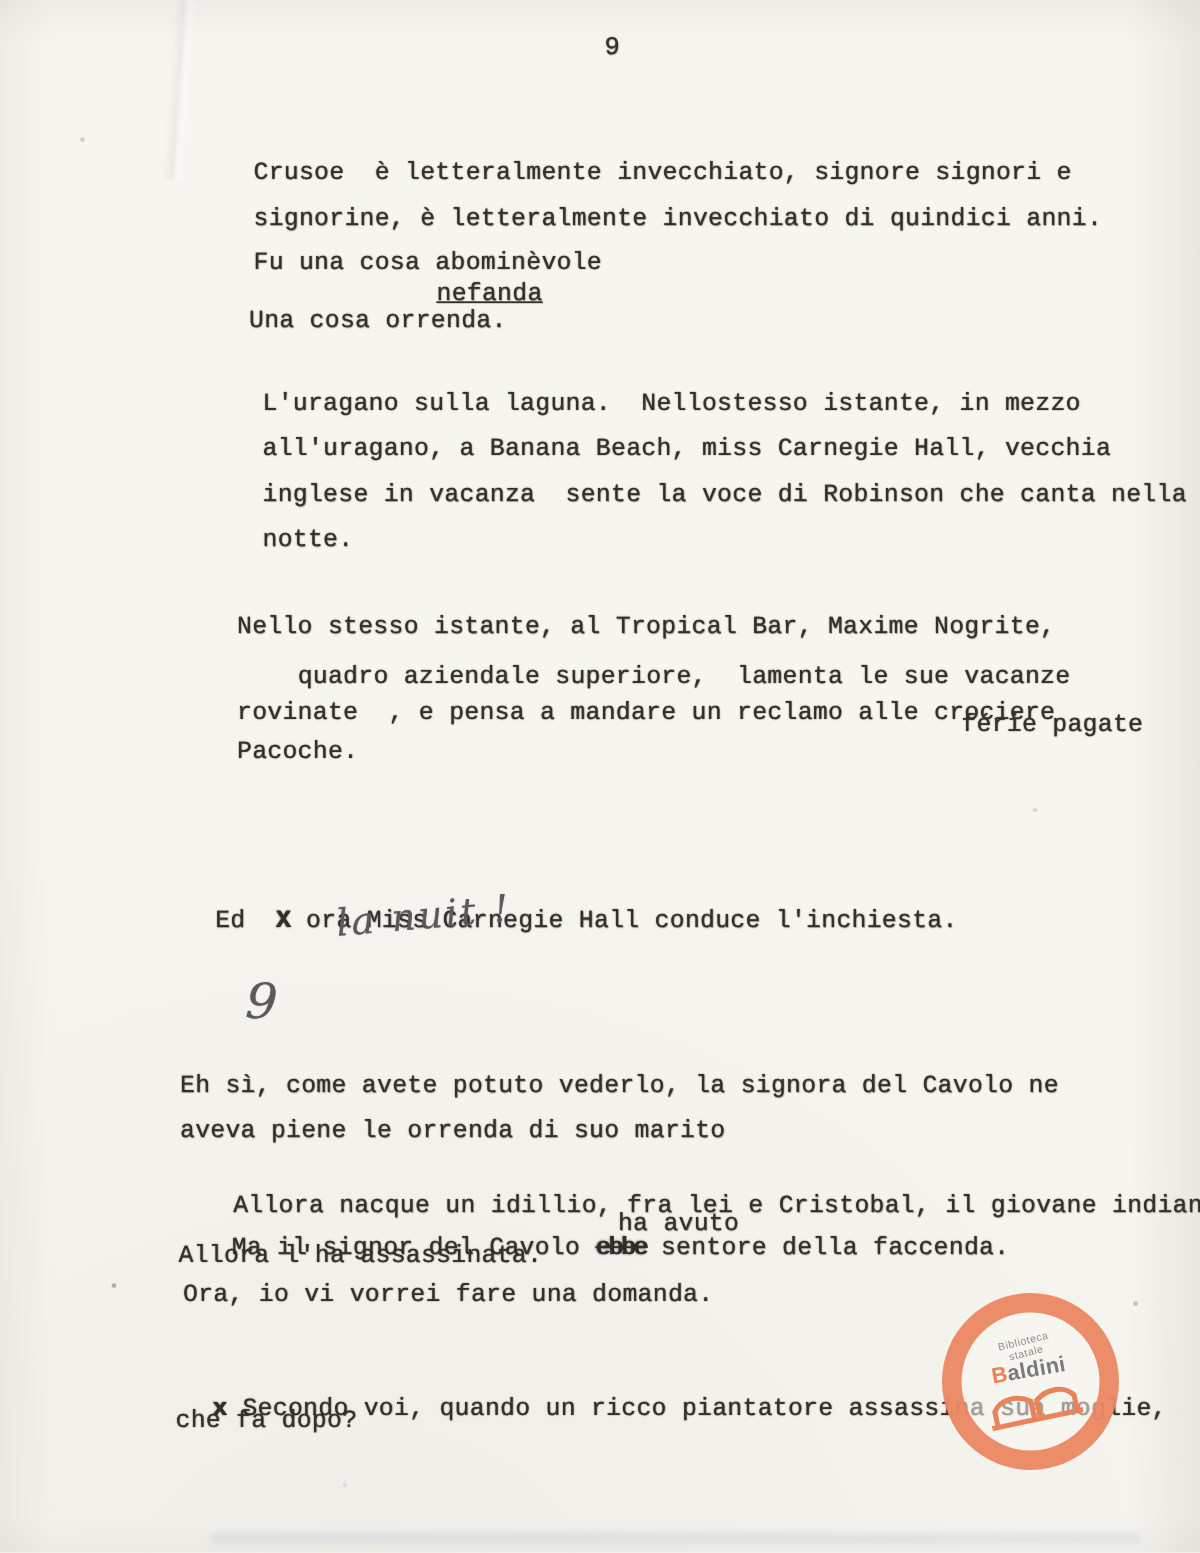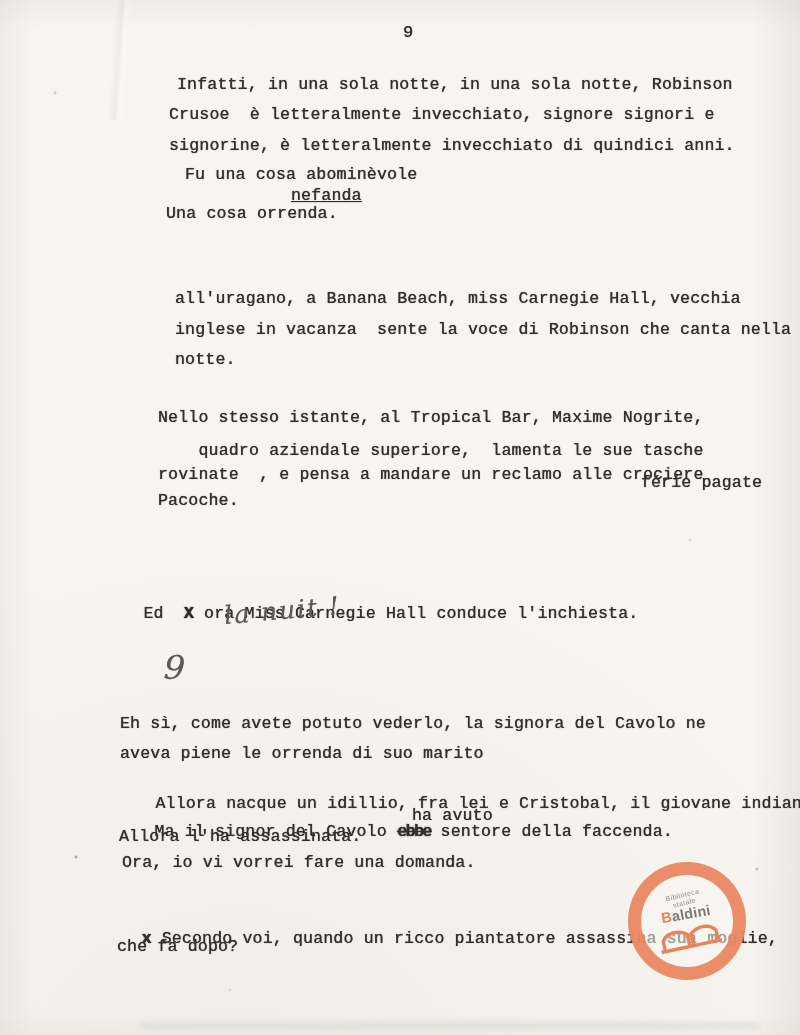--- a/index.html
+++ b/index.html
@@ -76,34 +76,34 @@
 </style>
 </head>
 <body>
 
 <div class="page">
   <div class="crease"></div>
   <div class="smudge"></div>
 
   <div class="tw pageno" style="left:403px;top:22px;">9</div>
 
-  <div class="tw" style="left:177px;top:74px;">Infatti, in una sola notte, in una sola notte, Robinson</div>
   <div class="tw" style="left:169px;top:104px;">Crusoe  è letteralmente invecchiato, signore signori e</div>
   <div class="tw" style="left:169px;top:135px;">signorine, è letteralmente invecchiato di quindici anni.</div>
-  <div class="tw" style="left:169px;top:164px;margin-left:16px;">Fu una cosa abominèvole</div>
+  <div class="tw" style="left:169px;top:164px;">Fu una cosa abominèvole</div>
   <div class="tw" style="left:291px;top:185px;text-decoration:underline;">nefanda</div>
   <div class="tw" style="left:166px;top:203px;">Una cosa orrenda.</div>
 
+  <div class="tw" style="left:175px;top:258px;">L'uragano sulla laguna.  Nellostesso istante, in mezzo</div>
   <div class="tw" style="left:175px;top:288px;">all'uragano, a Banana Beach, miss Carnegie Hall, vecchia</div>
   <div class="tw" style="left:175px;top:319px;">inglese in vacanza  sente la voce di Robinson che canta nella</div>
   <div class="tw" style="left:175px;top:349px;">notte.</div>
 
   <div class="tw" style="left:158px;top:407px;">Nello stesso istante, al Tropical Bar, Maxime Nogrite,</div>
   <div class="tw" style="left:158px;top:418px;">
-    <span>quadro aziendale superiore,  lamenta le sue </span><span class="corr"><span class="corr-above">férie pagate</span><span>tasche</span></span>
+    <span>quadro aziendale superiore,  lamenta le sue </span><span class="corr"><span class="corr-above">férie pagate</span><span>vacanze</span></span>
   </div>
   <div class="tw" style="left:158px;top:464px;">rovinate  , e pensa a mandare un reclamo alle crociere</div>
   <div class="tw" style="left:158px;top:490px;">Pacoche.</div>
 
   <div class="tw" style="left:103px;top:581px;">
     <span>Ed  </span><span class="struckX">X</span><span> ora Miss Carnegie Hall conduce l'inchiesta.</span>
   </div>
   <div class="hand hand-note">la nuit !</div>
   <div class="hand hand-digit">9</div>
 

